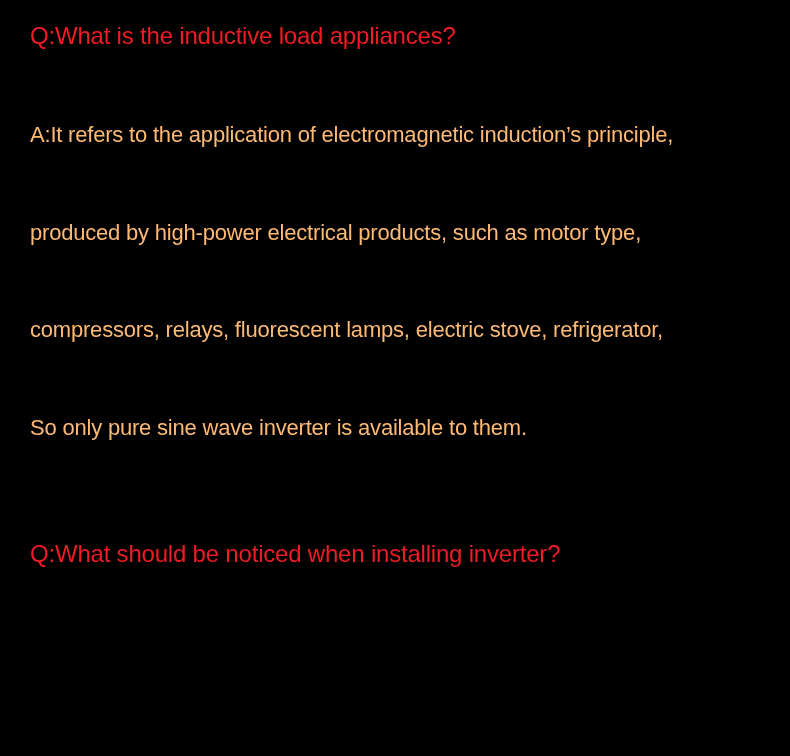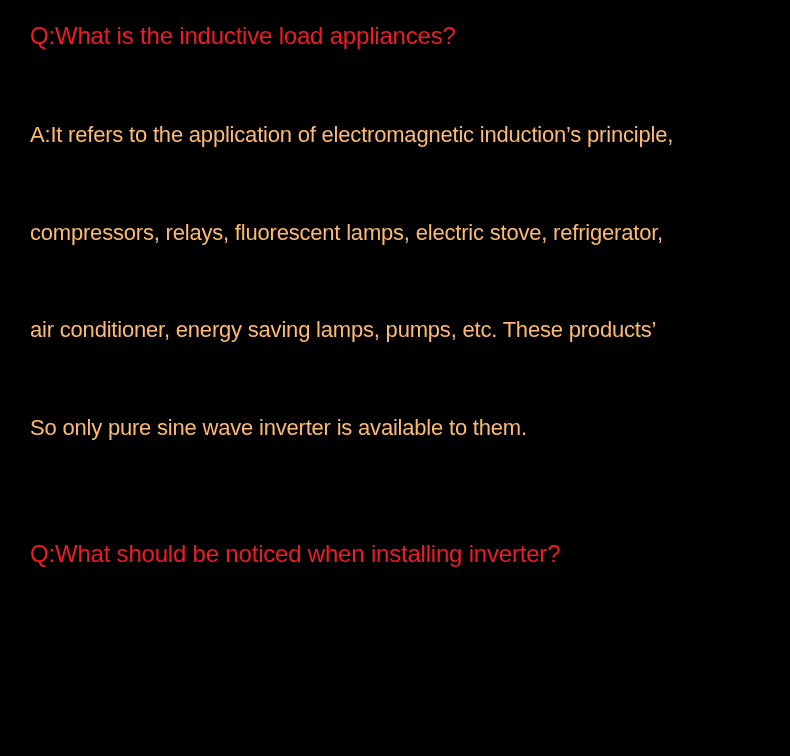--- a/index.html
+++ b/index.html
@@ -51,22 +51,22 @@
 </style>
 </head>
 <body>
 
 <div class="page">
 
   <div class="faq-block">
     <p class="question">Q:What is the inductive load appliances?</p>
     <p class="answer">
       <span class="line">A:It refers to the application of electromagnetic induction’s principle,</span>
+      <span class="line">produced by high-power electrical products, such as motor type,</span>
       <span class="line">compressors, relays, fluorescent lamps, electric stove, refrigerator,</span>
-      <span class="line">air conditioner, energy saving lamps, pumps, etc. These products’</span>
       <span class="line">So only pure sine wave inverter is available to them.</span>
     </p>
   </div>
 
   <div class="faq-block">
     <p class="question">Q:What should be noticed when installing inverter?</p>
 
   </div>
 
 </div>

